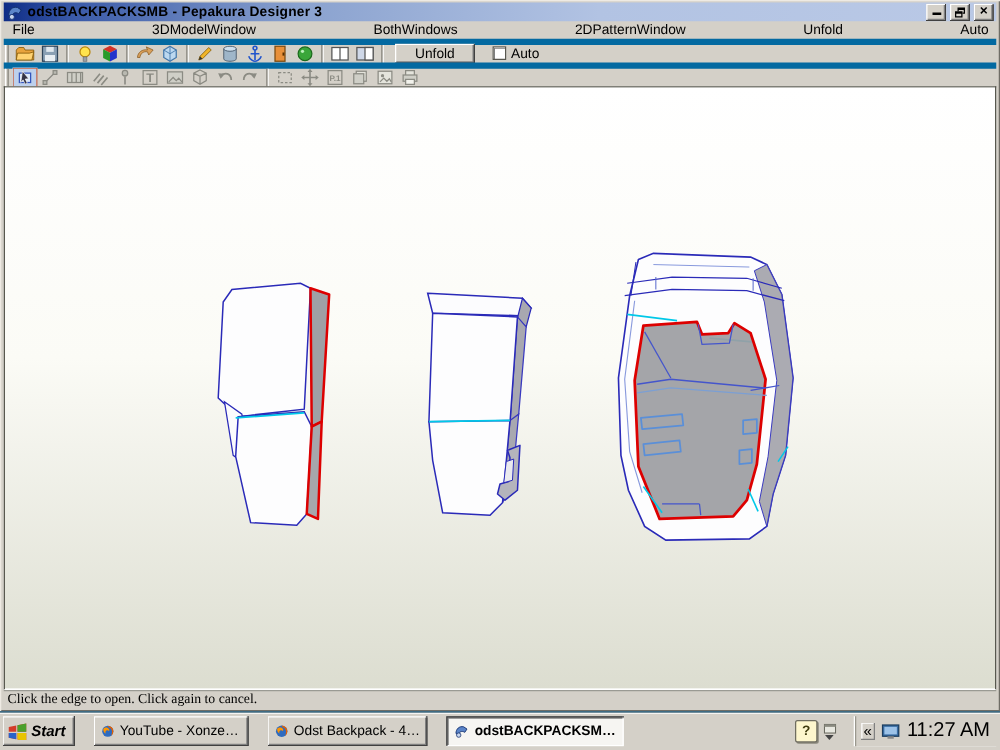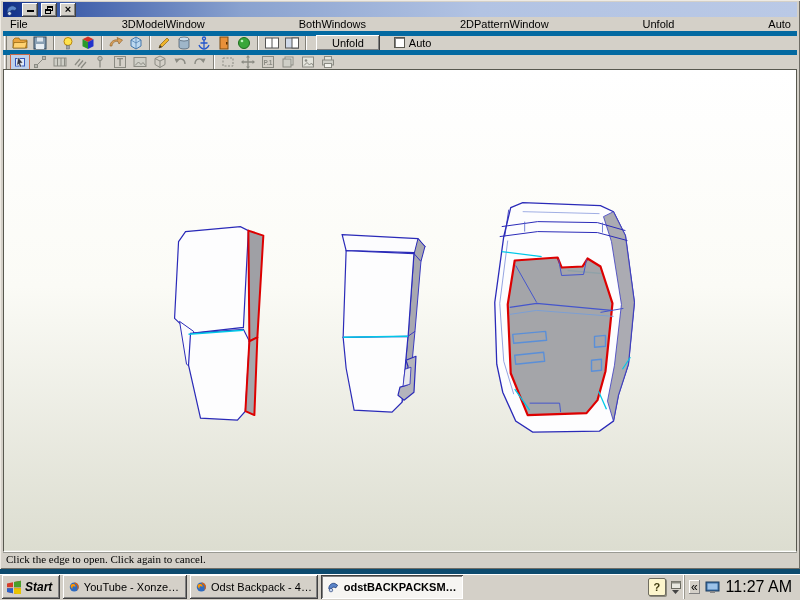--- a/index.html
+++ b/index.html
@@ -42,22 +42,22 @@
   .auto-wrap { display:flex; align-items:flex-start; gap:4px; margin-left:14px; }
   .cb { width:11px; height:11px; background:#fff; box-shadow: inset 1px 1px 0 #808080, inset -1px -1px 0 #fff; border:1px solid #58574f; }
 
   .canvas-wrap { flex:1; border:1px solid #58584f; border-bottom-color:#fff; background:#fff; position:relative; }
   .canvas-wrap svg.view { display:block; width:100%; height:100%; }
 
   .statusbar { height:20px; display:flex; padding-left:3px; border-top:1px solid #9a9a93; color:#000;font-family:Liberation Serif, serif; }
 
   
   .taskbar { position:absolute; left:0; bottom:0; width:800px; height:31px;
-    background:#d4d0c8; border-top:5px solid #0c4a6e; box-shadow: inset 0 1px 0 #fff;
-    display:flex; align-items:center; padding:0 2px; gap:3px; }
+    background:#d4d0c8; border-top:1px solid #0c4a6e; box-shadow: inset 0 1px 0 #fff;
+    display:flex; align-items:center; padding:0 2px; gap:15px; }
   .start-btn { height:24px; padding:0 8px 0 4px; display:flex; align-items:center; gap:3px;
     background:#d4d0c8; font-weight:bold; font-style:italic; font-size:12px; color:#000;
     box-shadow: inset -1px -1px 0 #404040, inset 1px 1px 0 #fff, inset -2px -2px 0 #808080; border:0; }
   .task-btn { height:24px; display:flex; align-items:center; gap:4px; padding:0 6px;
     background:#d4d0c8; color:#000; overflow:hidden; white-space:nowrap;
     box-shadow: inset -1px -1px 0 #404040, inset 1px 1px 0 #fff, inset -2px -2px 0 #808080; border:0; font-size:11px; }
   .task-btn .lbl { overflow:hidden; text-overflow:ellipsis; }
   .task-btn.active { background:#f6f5f2; font-weight:bold;
     box-shadow: inset 1px 1px 0 #404040, inset -1px -1px 0 #fff, inset 2px 2px 0 #808080; }
   .tray-float { display:flex; align-items:center; gap:5px; margin-left:auto; }
@@ -78,20 +78,21 @@
 
 <div class="screen">
   <div class="app">
 
     <div class="titlebar">
       <svg class="title-icon" viewBox="0 0 14 14">
         <rect x="0" y="0" width="14" height="14" fill="none"></rect>
         <path d="M2 9c0-4 3-7 7-6l3 2-2 3c-3-2-6 0-5 3z" fill="#5a84c8" stroke="#13306e" stroke-width=".8"></path>
         <circle cx="4.5" cy="10.5" r="2" fill="#c8d6ee" stroke="#13306e" stroke-width=".7"></circle>
       </svg>
+      <span class="title-text">odstBACKPACKSMB - Pepakura Designer 3</span>
       <span class="winbtn">
           <i class="glyph-min"></i>
         </span>
       <span class="winbtn">
           <span class="glyph-restore">
             <i class="b1"></i>
             <i class="b2"></i>
           </span>
         </span>
       <span class="winbtn">

